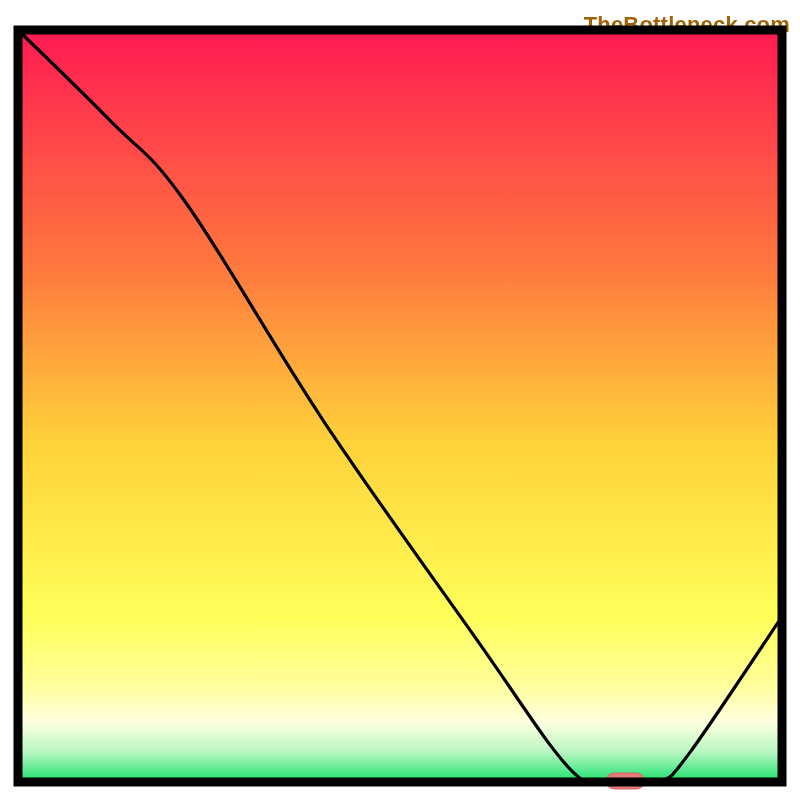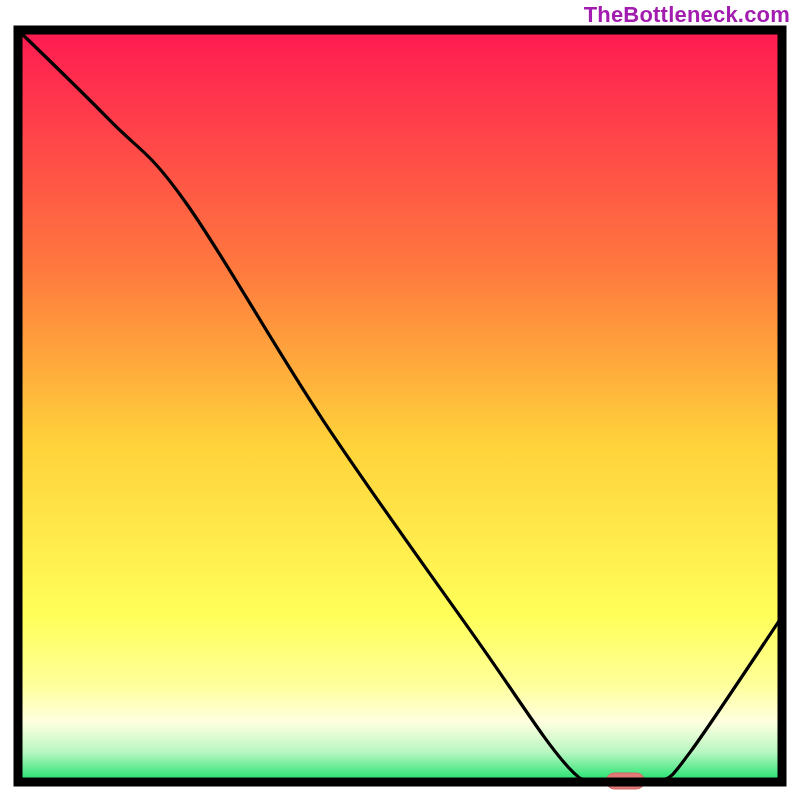--- a/index.html
+++ b/index.html
@@ -10,25 +10,25 @@
     background: #ffffff;
     font-family: Arial, Helvetica, sans-serif;
   }
   .stage {
     position: relative;
     width: 800px;
     height: 800px;
   }
   .watermark {
     position: absolute;
-    top: 2px;
+    top: 12px;
     right: 10px;
     font-size: 22px;
     font-weight: 600;
-    color: #a21caf;
+    color: #a16207;
     letter-spacing: 0.2px;
   }
   svg.chart {
     position: absolute;
     top: 0;
     left: 0;
   }
 </style>
 </head>
 <body>

